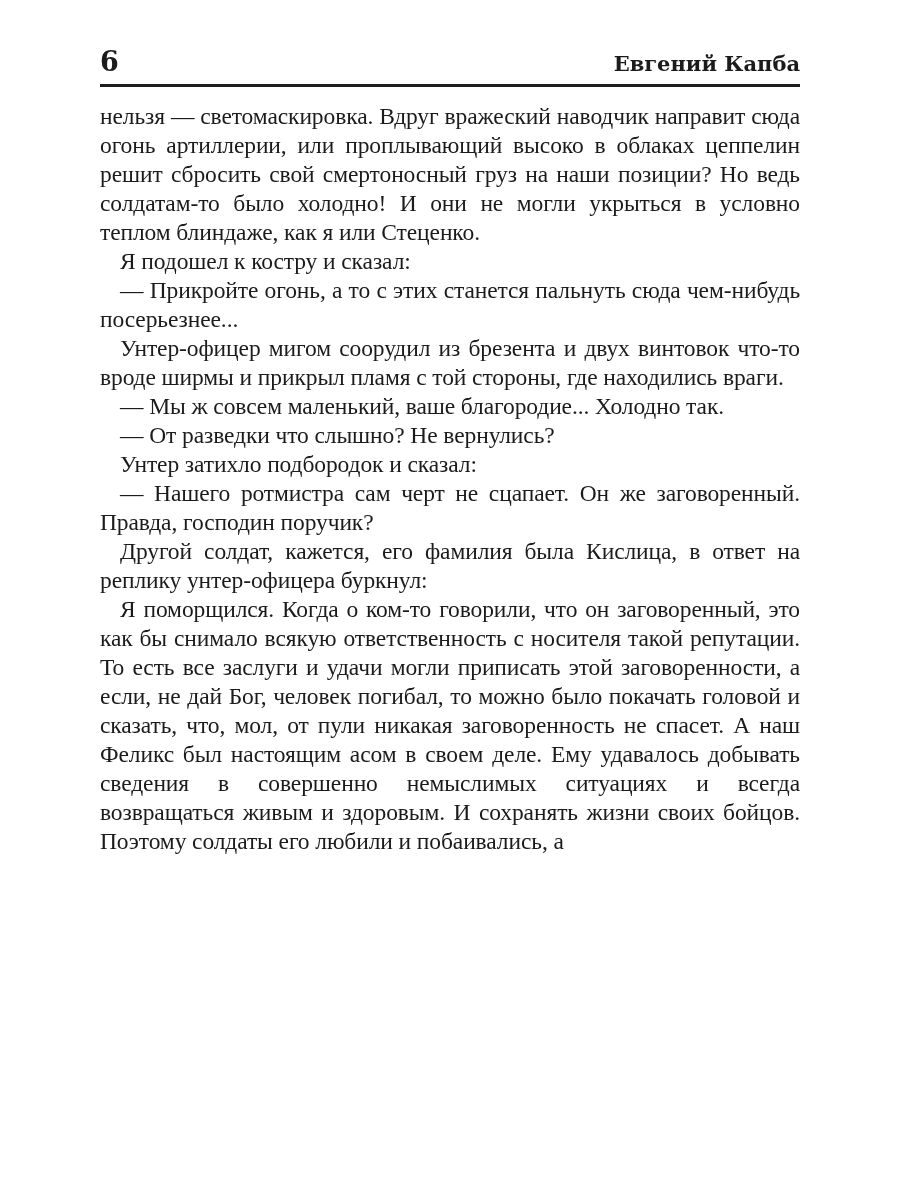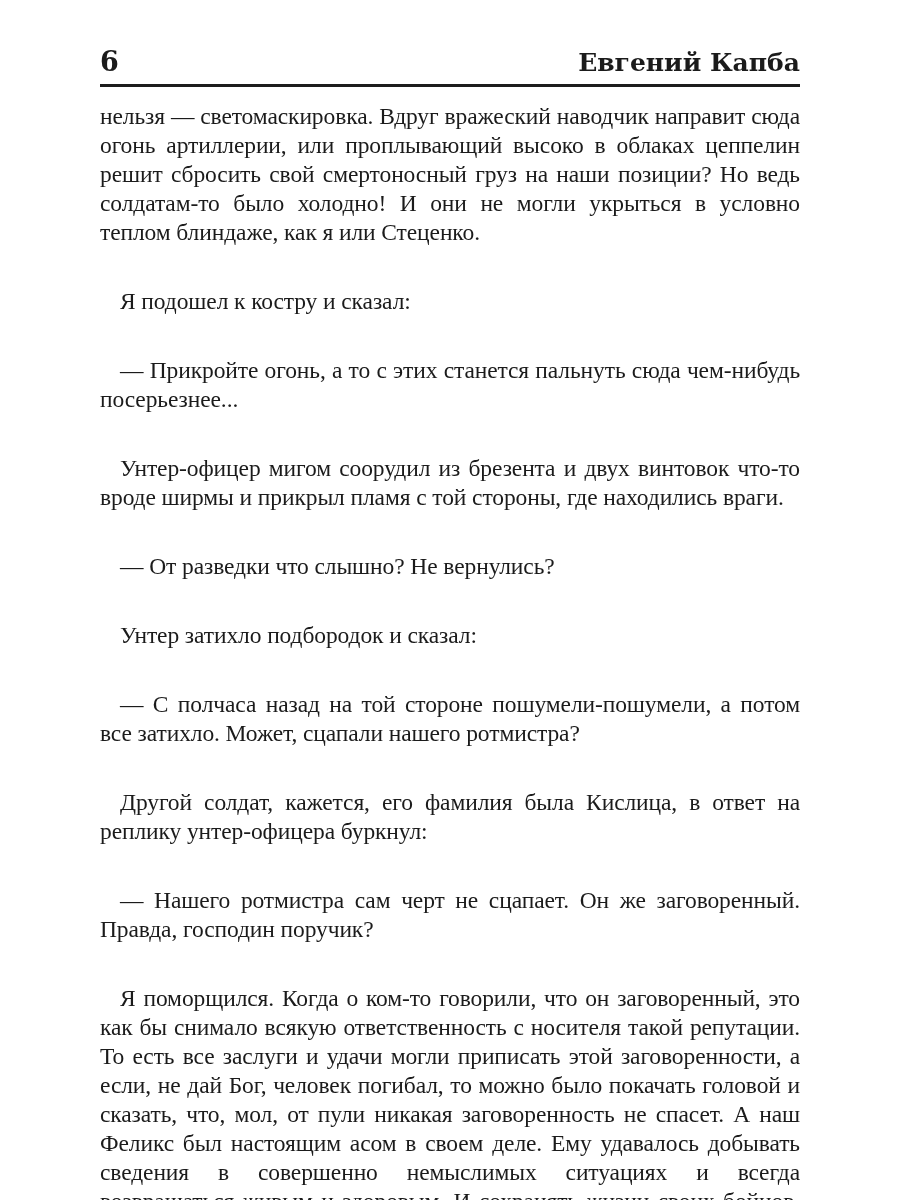--- a/index.html
+++ b/index.html
@@ -28,54 +28,53 @@
     font-family: "DejaVu Serif", serif;
     font-weight: 700;
     padding-bottom: 9px;
     border-bottom: 3px solid #1d1d1d;
   }
   .page-number {
     font-size: 27px;
     line-height: 1;
   }
   .running-head {
-    font-size: 25px;
+    font-size: 21px;
     line-height: 1;
   }
   .body-text {
     margin-top: 15px;
     text-align: justify;
     font-size: 23.5px;
     line-height: 29px;
     letter-spacing: -0.1px;
     font-family: Liberation Serif, serif;
   }
   .body-text p {
     margin: 0;
     padding: 0;
   }
   .body-text p.indent {
     text-indent: 20px;
-    margin-top: 40px;
   }
 </style>
 </head>
 <body>
 
 <div class="page">
   <header class="page-header">
     <span class="page-number">6</span>
     <span class="running-head">Евгений Капба</span>
   </header>
 
   <main class="body-text" id="paragraphs">
       <p>нельзя — светомаскировка. Вдруг вражеский наводчик направит сюда огонь артиллерии, или проплывающий высоко в облаках цеппелин решит сбросить свой смертоносный груз на наши позиции? Но ведь солдатам-то было холодно! И они не могли укрыться в условно теплом блиндаже, как я или Стеценко.</p>
       <p class="indent">Я подошел к костру и сказал:</p>
       <p class="indent">— Прикройте огонь, а то с этих станется пальнуть сюда чем-нибудь посерьезнее...</p>
       <p class="indent">Унтер-офицер мигом соорудил из брезента и двух винтовок что-то вроде ширмы и прикрыл пламя с той стороны, где находились враги.</p>
+      <p class="indent">— Мы ж совсем маленький, ваше благородие... Холодно так.</p>
       <p class="indent">— От разведки что слышно? Не вернулись?</p>
       <p class="indent">Унтер затихло подбородок и сказал:</p>
-      <p class="indent">— С полчаса назад на той стороне пошумели-пошумели, а потом все затихло. Может, сцапали нашего ротмистра?</p>
+      <p class="indent">— Нашего ротмистра сам черт не сцапает. Он же заговоренный. Правда, господин поручик?</p>
       <p class="indent">Другой солдат, кажется, его фамилия была Кислица, в ответ на реплику унтер-офицера буркнул:</p>
-      <p class="indent">— Нашего ротмистра сам черт не сцапает. Он же заговоренный. Правда, господин поручик?</p>
       <p class="indent">Я поморщился. Когда о ком-то говорили, что он заговоренный, это как бы снимало всякую ответственность с носителя такой репутации. То есть все заслуги и удачи могли приписать этой заговоренности, а если, не дай Бог, человек погибал, то можно было покачать головой и сказать, что, мол, от пули никакая заговоренность не спасет. А наш Феликс был настоящим асом в своем деле. Ему удавалось добывать сведения в совершенно немыслимых ситуациях и всегда возвращаться живым и здоровым. И сохранять жизни своих бойцов. Поэтому солдаты его любили и побаивались, а</p>
     </main>
 </div>
 
 </body></html>

